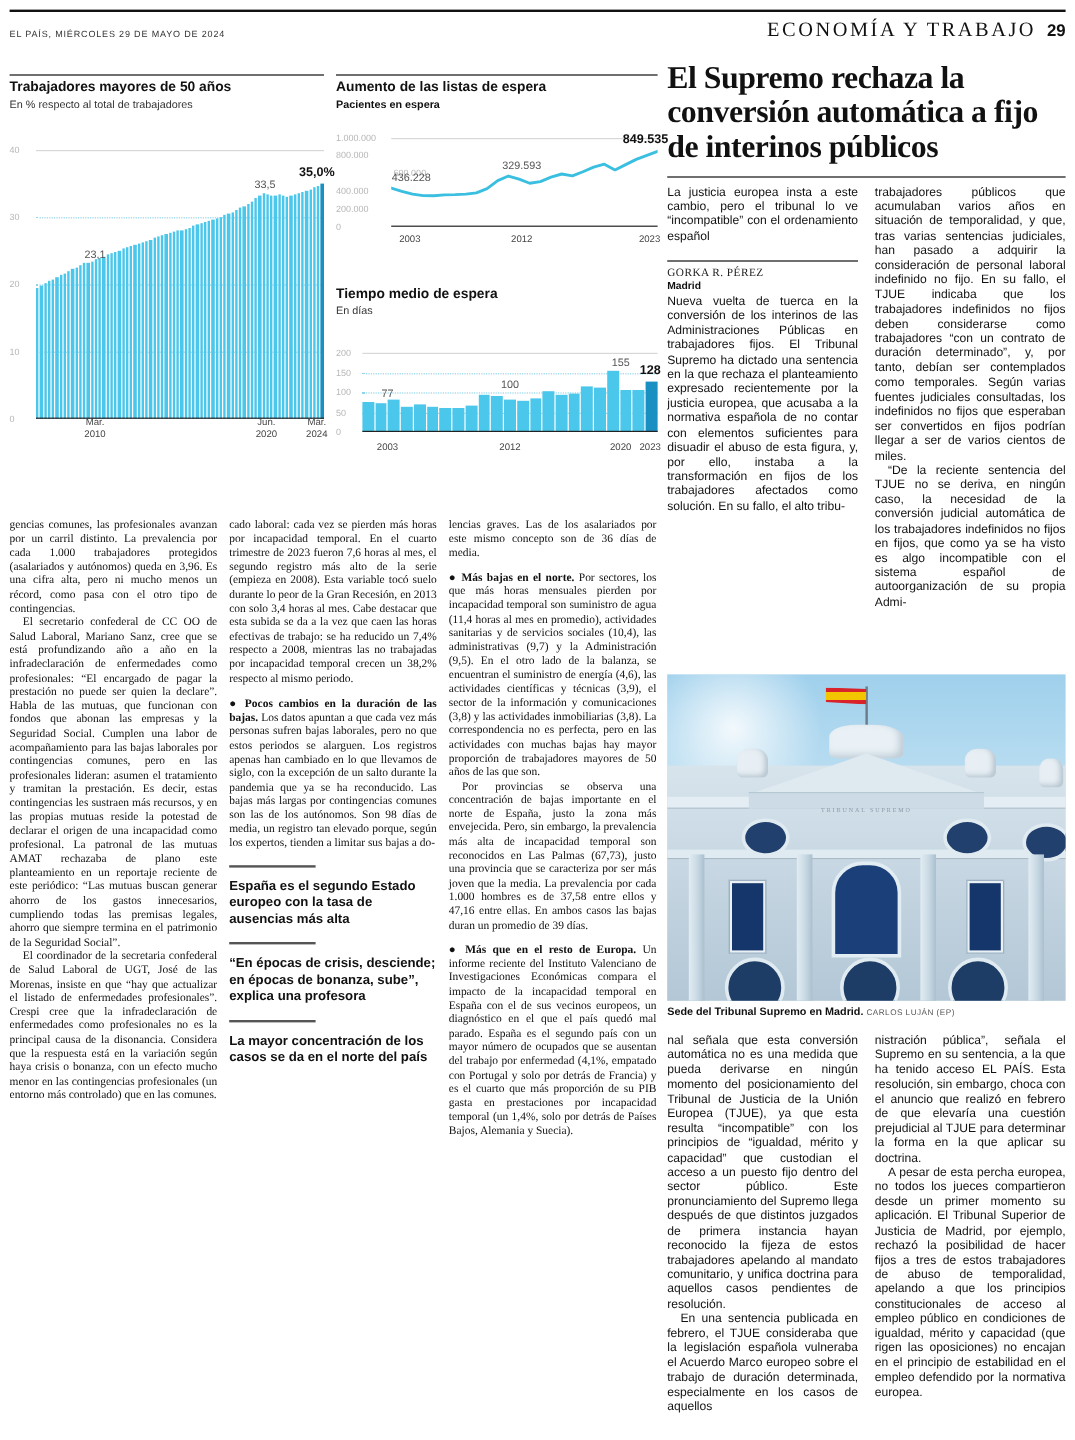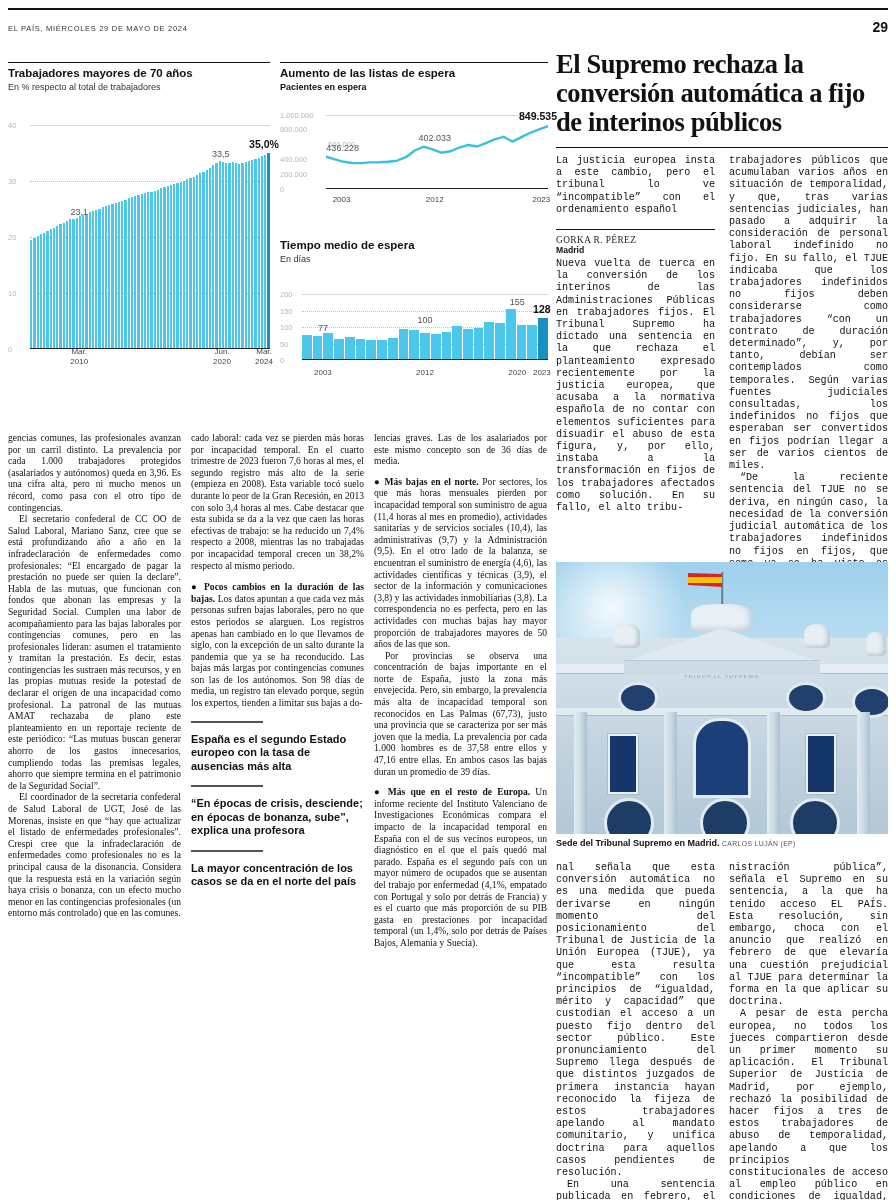--- a/index.html
+++ b/index.html
@@ -118,21 +118,21 @@
   .headline {
     font-family:"Liberation Serif", serif;
     font-weight:bold; font-size:26.5px; line-height:29px;
     letter-spacing:-.4px; color:#111; margin:0 0 10px 0;
   }
   .head-rule { border-top:1px solid #111; margin-bottom:7px; }
   .two-col { display:flex; gap:14px; }
   .rcol { width:159px; }
   .rcol p {
     margin:0;
-    font-family:Liberation Mono, monospace;
+    font-family:Liberation Sans, sans-serif;
     font-size:10.1px; line-height:12.2px;
     text-align:justify; hyphens:auto; -webkit-hyphens:auto;
   }
   .rcol p + p { text-indent:11px; }
   .standfirst {
     font-family:"Liberation Serif", serif;
     font-size:13.6px; line-height:16.4px; color:#111; margin:0;
   }
   .byline-rule { border-top:1px solid #111; margin:13px 0 5px 0; }
   .byline-name {
@@ -218,29 +218,30 @@
   .below-photo { position:absolute; left:556px; top:862px; width:332px; }
 </style>
 </head>
 <body>
 
 <div class="page">
 
   <div class="masthead">
     <div class="masthead-left">EL PAÍS, MIÉRCOLES 29 DE MAYO DE 2024</div>
     <div class="masthead-right">
+      <div class="section-name">ECONOMÍA Y TRABAJO</div>
       <div class="page-num">29</div>
     </div>
   </div>
 
   <div class="graphics">
 
     <div class="gfx-col-left">
       <div class="grule"></div>
-      <div class="gtitle">Trabajadores mayores de 70 años</div>
+      <div class="gtitle">Trabajadores mayores de 50 años</div>
       <div class="gsub">En % respecto al total de trabajadores</div>
       <div class="plot" id="plot1" style="height:282px; margin-top:10px;">
           <div class="ytick" style="top: 246px;">0</div>
           <div class="ytick" style="top: 190px;">10</div>
           <div class="gridline" style="top: 190px; left: 22px;"></div>
           <div class="ytick" style="top: 134px;">20</div>
           <div class="gridline" style="top: 134px; left: 22px;"></div>
           <div class="ytick" style="top: 78px;">30</div>
           <div class="gridline" style="top: 78px; left: 22px;"></div>
           <div class="ytick" style="top: 22px;">40</div>
@@ -344,21 +345,21 @@
           <div class="ytick" style="top: 14px;">1.000.000</div>
           <div class="gridline top" style="top: 14px; left: 46px;"></div>
           <svg width="222" height="74" style="position: absolute; left: 46px; top: 14px;">
             <polyline points="0.0,41.7 8.9,44.4 17.8,46.8 26.6,48.0 35.5,48.1 44.4,47.4 53.3,47.2 62.2,46.8 71.0,45.7 79.9,42.2 88.8,35.5 97.7,31.7 106.6,34.3 115.4,37.7 124.3,36.3 133.2,32.6 142.1,30.0 151.0,31.5 159.8,28.1 168.7,24.3 177.6,21.8 186.5,26.6 195.4,22.2 204.2,17.8 213.1,14.4 222.0,11.1" fill="none" stroke="#3bbfe0" stroke-width="2.4" stroke-linejoin="round" stroke-linecap="round"></polyline>
           </svg>
           <div class="axis-base" style="left: 46px; bottom: 22px;"></div>
           <div class="xtick" style="left: 61.54px; bottom: 6px;">2003</div>
           <div class="xtick" style="left: 154.78px; bottom: 6px;">2012</div>
           <div class="xtick" style="left: 261.34px; bottom: 6px;">2023</div>
           <div class="dlabel" style="left: 62.65px; top: 42.7191px;">436.228</div>
-          <div class="dlabel" style="left: 154.78px; top: 32.7168px;">402.033</div>
+          <div class="dlabel" style="left: 154.78px; top: 32.7168px;">329.593</div>
           <div class="dlabel big" style="left: 258.01px; top: 9.13441px;">849.535</div>
         </div>
 
       <div style="height:28px"></div>
       <div class="gtitle">Tiempo medio de espera</div>
       <div class="gsub">En días</div>
       <div class="plot" id="plot3" style="height:110px; margin-top:8px;">
           <div class="ytick" style="top: 88px;">0</div>
           <div class="ytick" style="top: 71.5px;">50</div>
           <div class="gridline" style="top: 71.5px; left: 22px;"></div>

